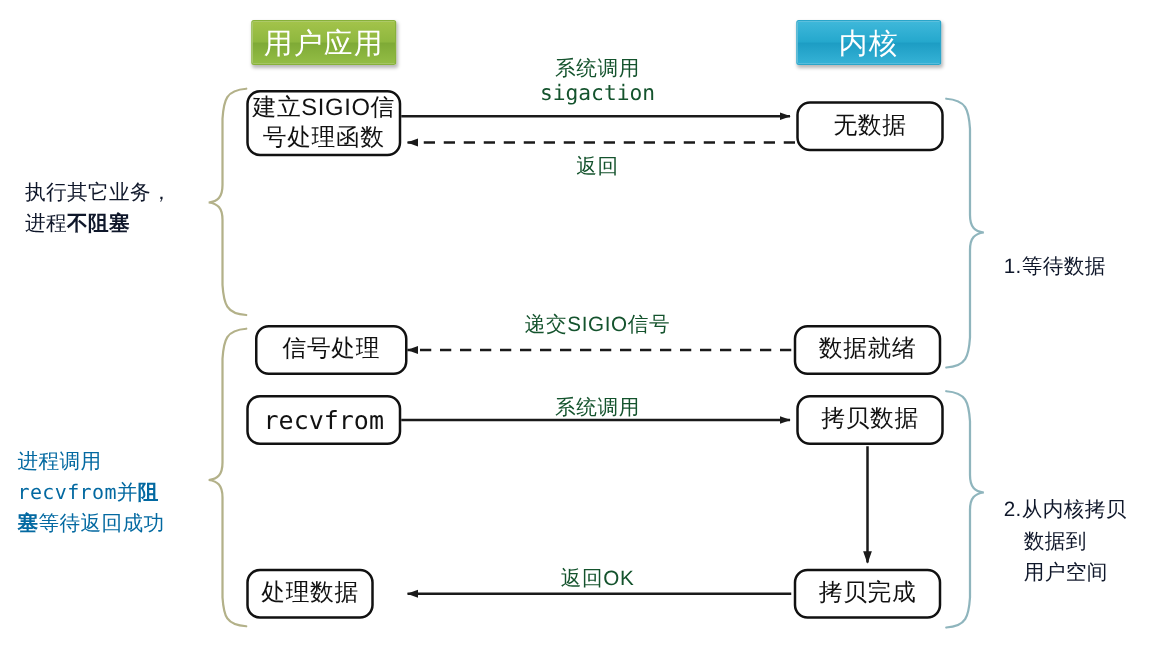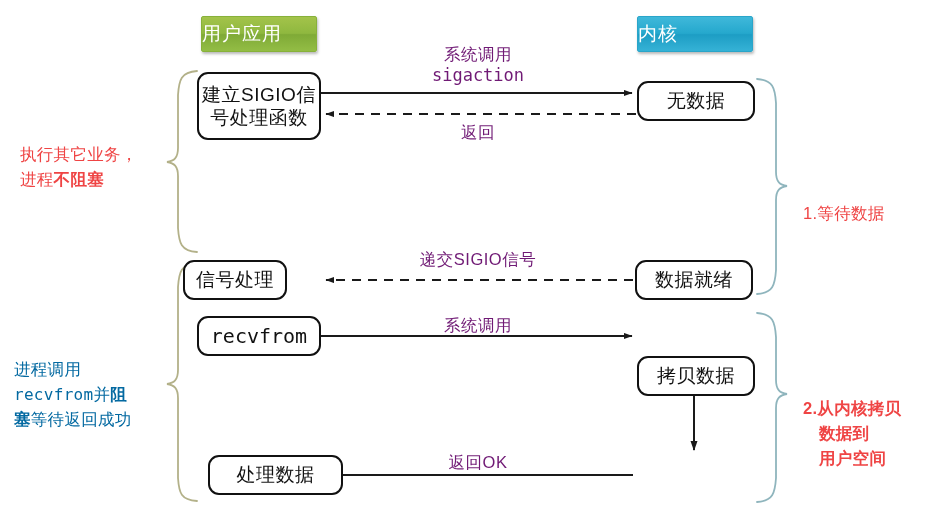--- a/index.html
+++ b/index.html
@@ -16,23 +16,23 @@
     height: 526px;
     background: #ffffff;
     overflow: hidden;
   }
 
   
   .badge {
     position: absolute;
     display: flex;
     align-items: center;
-    justify-content: flex-start;
+    justify-content: center;
     color: #ffffff;
-    font-size: 19px;
+    font-size: 23px;
     letter-spacing: 1px;
     border-radius: 2px;
     box-shadow: 1px 2px 3px rgba(0,0,0,0.28);
   }
   .badge-user {
     left: 201px; top: 16px; width: 114px; height: 34px;
     background: linear-gradient(180deg, #a3c34a 0%, #8fb83f 48%, #7faa36 52%, #93bd45 100%);
     border: 1px solid #87b13a;
   }
   .badge-kernel {
@@ -61,36 +61,36 @@
   .node.mono {
     font-family: "DejaVu Sans Mono", "Liberation Mono", monospace;
     font-size: 20px;
     letter-spacing: 0px;
   }
   .node .txt { display: block; }
 
   
   .edge-label {
     position: absolute;
-    color: #701a75;
+    color: #14532d;
     font-size: 16.5px;
     text-align: center;
     white-space: nowrap;
     letter-spacing: 0.5px;
   }
   .edge-label.mono {
     font-family: "DejaVu Sans Mono", "Liberation Mono", monospace;
     font-size: 17px;
     letter-spacing: 0px;
   }
 
   
   .side-note {
     position: absolute;
-    color: #ef4444;
+    color: #0f172a;
     font-size: 16.5px;
     line-height: 1.52;
     letter-spacing: 0.3px;
   }
   .side-note b { font-weight: bold; text-align: center; }
   .side-note .mono {
     font-family: "DejaVu Sans Mono", "Liberation Mono", monospace;
     font-size: 16px;
   }
   .side-note.right { text-align: left; margin-top: 25px; }
@@ -176,51 +176,54 @@
 
     <line x1="633" y1="280" x2="326" y2="280" stroke="#1a1a1a" stroke-width="2" stroke-dasharray="9,7" marker-end="url(#ahl)"></line>
 
     <line x1="321" y1="336" x2="632" y2="336" stroke="#1a1a1a" stroke-width="2" marker-end="url(#ah)"></line>
 
     <line x1="694" y1="357" x2="694" y2="450" stroke="#1a1a1a" stroke-width="2" marker-end="url(#ahd)"></line>
 
     <line x1="633" y1="475" x2="326" y2="475" stroke="#1a1a1a" stroke-width="2" marker-end="url(#ahl)"></line>
   </svg>
 
-  <div class="node" style="left:197px; top:72px; width:124px; height:68px;">
+  <div class="node" style="left:197px; top:72px; width:124px; height:53px;">
     <div>
       <span class="txt">建立SIGIO信</span>
       <span class="txt">号处理函数</span>
     </div>
   </div>
 
   <div class="node" style="left:637px; top:81px; width:118px; height:40px;">
     <span>无数据</span>
   </div>
 
-  <div class="node" style="left:183px; top:260px; width:104px; height:40px;">
+  <div class="node" style="left:204px; top:260px; width:122px; height:40px;">
     <span>信号处理</span>
   </div>
 
   <div class="node" style="left:635px; top:260px; width:118px; height:40px;">
     <span>数据就绪</span>
   </div>
 
   <div class="node mono" style="left:197px; top:316px; width:124px; height:40px;">
     <span>recvfrom</span>
   </div>
 
-  <div class="node" style="left:637px; top:316px; width:118px; height:40px;margin-top:40px;">
+  <div class="node" style="left:637px; top:316px; width:118px; height:40px;">
     <span>拷贝数据</span>
   </div>
 
-  <div class="node" style="left:208px; top:455px; width:135px; height:40px;">
+  <div class="node" style="left:197px; top:455px; width:102px; height:40px;">
     <span>处理数据</span>
   </div>
 
+  <div class="node" style="left:635px; top:455px; width:118px; height:40px;">
+    <span>拷贝完成</span>
+  </div>
 
   <div class="edge-label" style="left:378px; top:44px; width:200px;">系统调用</div>
   <div class="edge-label mono" style="left:378px; top:65px; width:200px;">sigaction</div>
   <div class="edge-label" style="left:378px; top:122px; width:200px;">返回</div>
 
   <div class="edge-label" style="left:368px; top:249px; width:220px;">递交SIGIO信号</div>
 
   <div class="edge-label" style="left:378px; top:315px; width:200px;">系统调用</div>
 
   <div class="edge-label" style="left:378px; top:452px; width:200px;">返回OK</div>
@@ -233,19 +236,19 @@
   <div class="side-note" style="left:14px; top:357px; width:155px; color:#0369a1;">
     <div>进程调用</div>
     <div><span class="mono">recvfrom</span><span>并</span><b>阻</b></div>
     <div><b>塞</b><span>等待返回成功</span></div>
   </div>
 
   <div class="side-note right" style="left:803px; top:176px; width:130px;">
     <div>1.等待数据</div>
   </div>
 
-  <div class="side-note right" style="left:803px; top:371px; width:134px;font-weight:bold;">
+  <div class="side-note right" style="left:803px; top:371px; width:134px;">
     <div>2.从内核拷贝</div>
     <div class="indent">数据到</div>
     <div class="indent">用户空间</div>
   </div>
 
 </div>
 
 </body></html>

